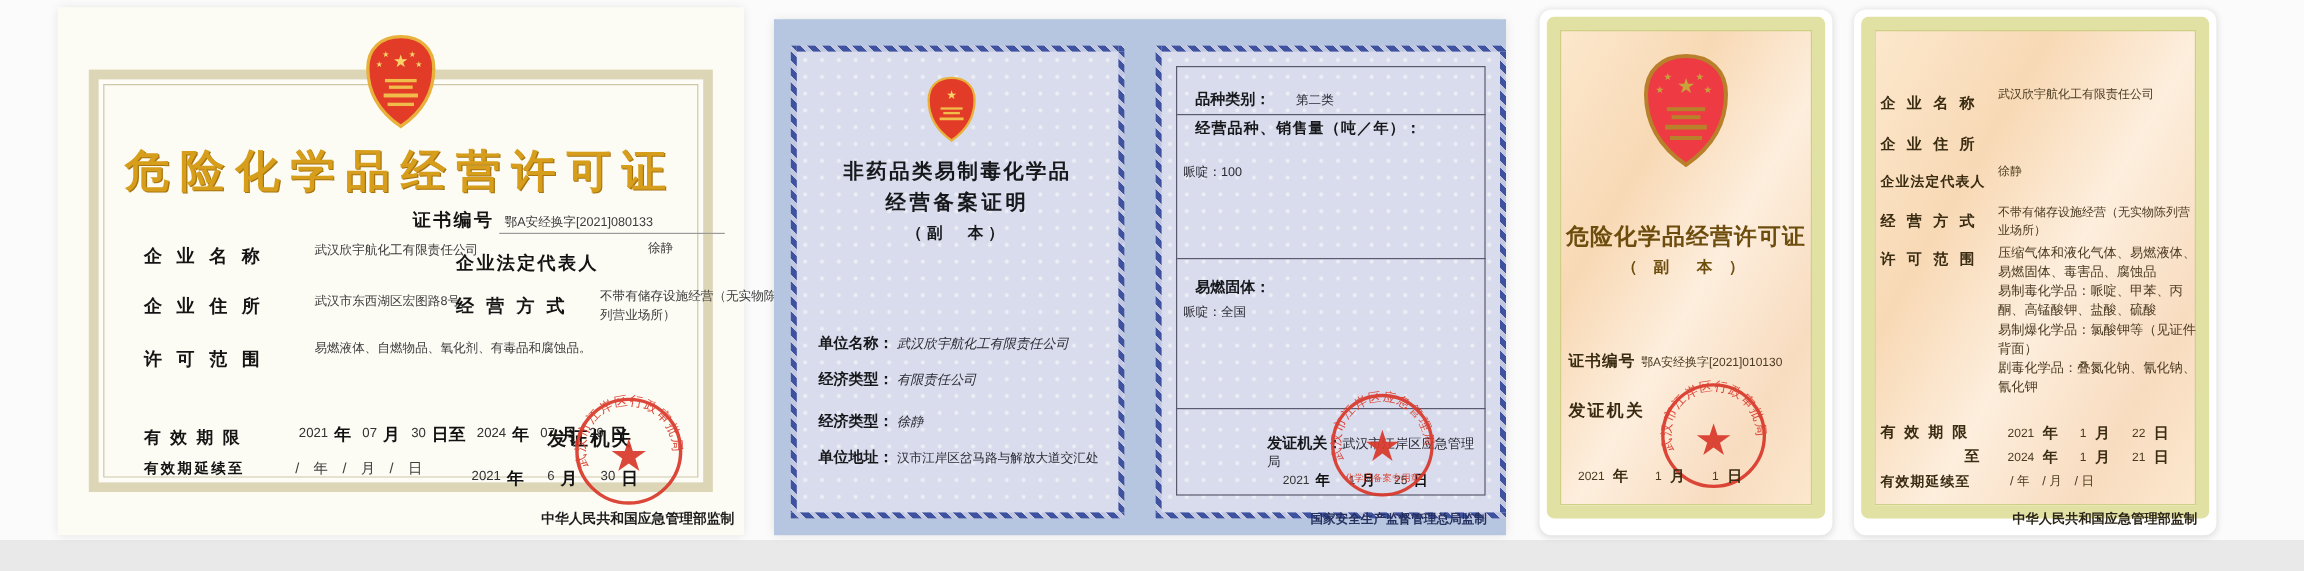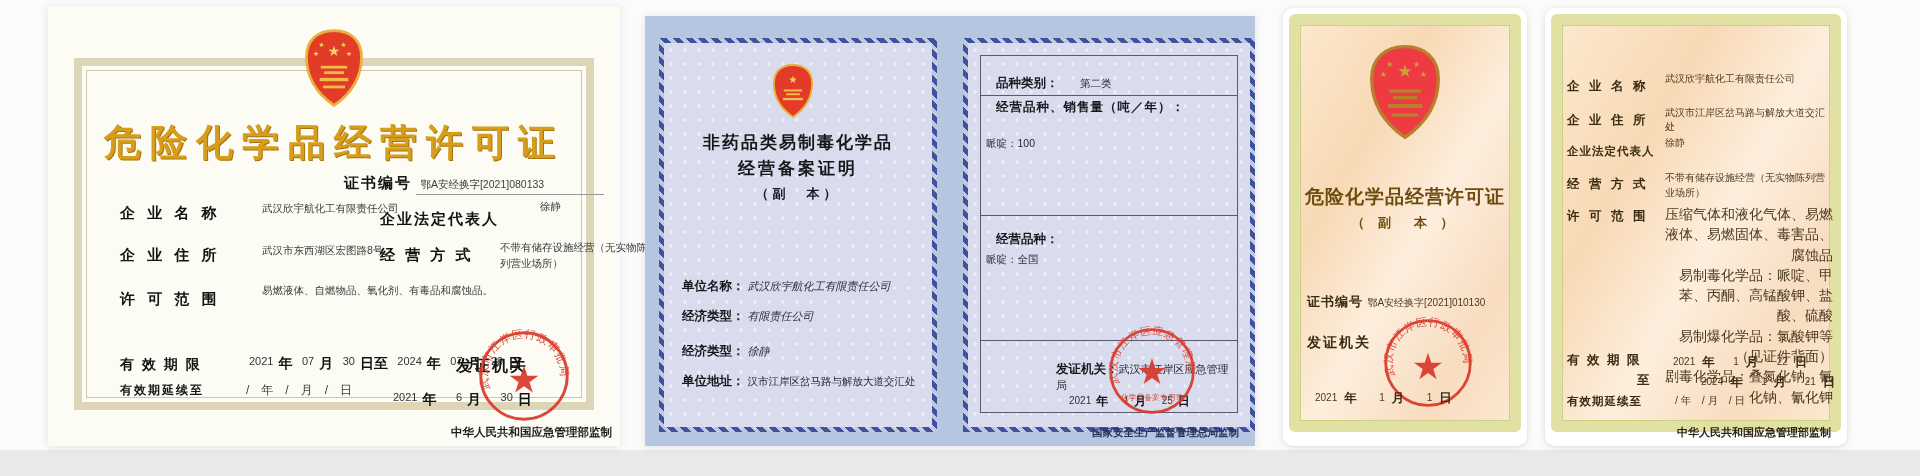--- a/index.html
+++ b/index.html
@@ -171,21 +171,21 @@
       <div class="c2div" style="top:52px;"></div>
       <div class="c2div" style="top:172px;"></div>
       <div class="c2div" style="top:297px;"></div>
 
       <span class="abs c2lbl" style="left:28px;top:32px;">品种类别：</span>
       <span class="abs" style="left:112px;top:34px;font-size:10.5px;color:#2a2a34;">第二类</span>
 
       <span class="abs c2lbl" style="left:28px;top:56px;letter-spacing:1px;">经营品种、销售量（吨／年）：</span>
       <span class="abs" style="left:18px;top:94px;font-size:10.5px;color:#2a2a34;">哌啶：100</span>
 
-      <span class="abs c2lbl" style="left:28px;top:188px;">经营品种：</span>
+      <span class="abs c2lbl" style="left:28px;top:188px;">易燃固体：</span>
       <span class="abs" style="left:18px;top:210px;font-size:10.5px;color:#2a2a34;">哌啶：全国</span>
 
       <span class="abs" style="left:88px;top:318px;width:180px;font-size:11px;color:#2a2a34;line-height:1.35;">
         <span class="c2lbl">发证机关：</span><span>武汉市江岸区应急管理局</span>
       </span>
       <span class="abs" style="left:98px;top:348px;white-space:nowrap;">
         <span class="num" style="top:-1px;font-size:10px;">2021</span><span class="unit" style="font-size:12px;margin-right:8px;">年</span>
         <span class="num" style="top:-1px;font-size:10px;">1</span><span class="unit" style="font-size:12px;margin-right:8px;">月</span>
         <span class="num" style="top:-1px;font-size:10px;">25</span><span class="unit" style="font-size:12px;">日</span>
       </span>
@@ -250,45 +250,44 @@
     </span>
   </div>
 
   <div class="c3card" style="left:1545px;width:302px;">
     <div class="c3in"></div>
 
     <span class="abs lbl3" style="left:22px;top:70px;letter-spacing:3px;">企 业 名 称</span>
     <span class="abs val3" style="left:120px;top:64px;width:160px;">武汉欣宇航化工有限责任公司</span>
 
     <span class="abs lbl3" style="left:22px;top:104px;letter-spacing:3px;">企 业 住 所</span>
-    <span class="abs val3" style="left:120px;top:98px;width:168px;">武汉市江岸区岔马路与解放大道交汇处</span>
 
     <span class="abs lbl3" style="left:22px;top:136px;font-size:11.5px;">企业法定代表人</span>
     <span class="abs val3" style="left:120px;top:128px;">徐静</span>
 
     <span class="abs lbl3" style="left:22px;top:168px;letter-spacing:3px;">经 营 方 式</span>
     <span class="abs val3" style="left:120px;top:162px;width:160px;line-height:1.5;">不带有储存设施经营（无实物陈列营业场所）</span>
 
     <span class="abs lbl3" style="left:22px;top:200px;letter-spacing:3px;">许 可 范 围</span>
-    <div class="abs" style="left:120px;top:196px;width:168px;font-size:14px;color:#4a3a20;line-height:1.45;text-align:right;">
+    <div class="abs" style="left:120px;top:196px;width:168px;font-size:11px;color:#4a3a20;line-height:1.45;">
       <div>压缩气体和液化气体、易燃液体、易燃固体、毒害品、腐蚀品</div>
       <div>易制毒化学品：哌啶、甲苯、丙酮、高锰酸钾、盐酸、硫酸</div>
       <div>易制爆化学品：氯酸钾等（见证件背面）</div>
       <div>剧毒化学品：叠氮化钠、氰化钠、氰化钾</div>
     </div>
 
     <span class="abs lbl3" style="left:22px;top:344px;letter-spacing:2px;">有 效 期 限</span>
     <span class="abs" style="left:124px;top:344px;white-space:nowrap;">
       <span class="num3">2021</span><span class="unit3" style="margin-right:10px;">年</span>
       <span class="num3">1</span><span class="unit3" style="margin-right:10px;">月</span>
       <span class="num3">22</span><span class="unit3">日</span>
     </span>
 
     <span class="abs lbl3" style="left:92px;top:364px;">至</span>
-    <span class="abs" style="left:124px;top:364px;white-space:nowrap;margin-left:28px;">
+    <span class="abs" style="left:124px;top:364px;white-space:nowrap;">
       <span class="num3">2024</span><span class="unit3" style="margin-right:10px;">年</span>
       <span class="num3">1</span><span class="unit3" style="margin-right:10px;">月</span>
       <span class="num3">21</span><span class="unit3">日</span>
     </span>
 
     <span class="abs lbl3" style="left:22px;top:386px;font-size:11.5px;">有效期延续至</span>
     <span class="abs val3" style="left:130px;top:386px;font-size:10.5px;">/ 年　/ 月　/ 日</span>
 
     <div class="footer3">中华人民共和国应急管理部监制</div>
   </div>

